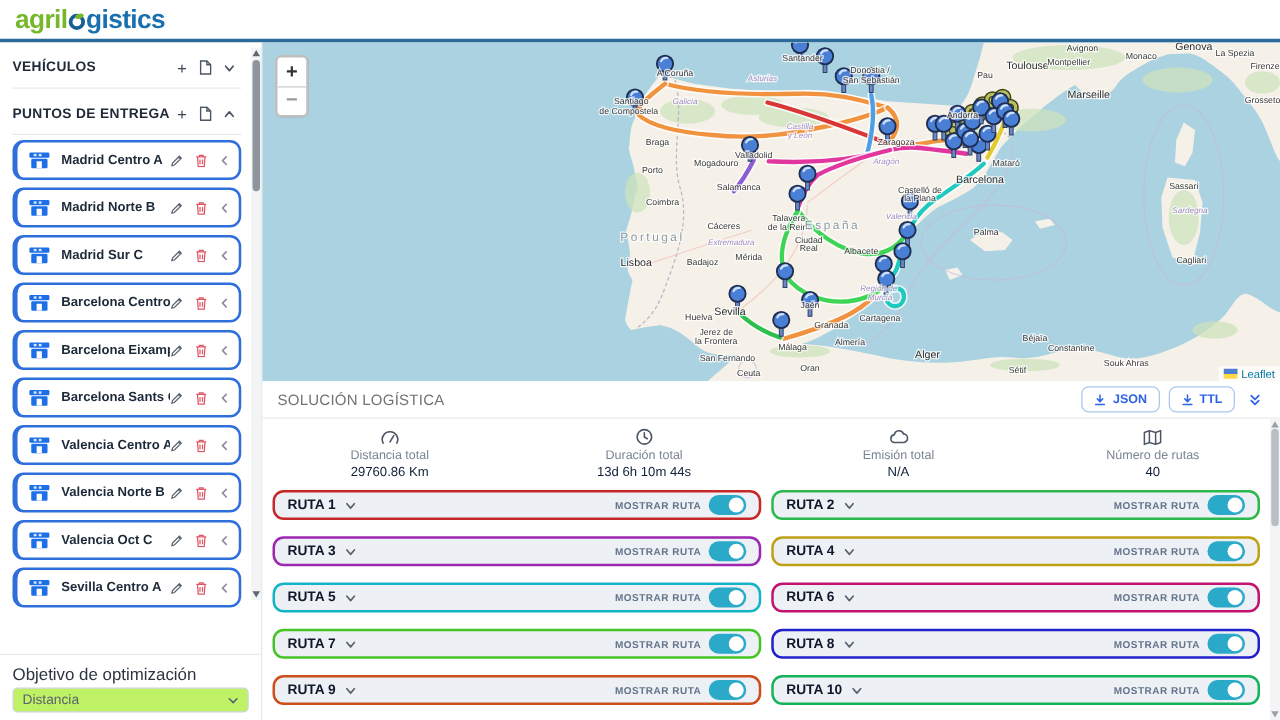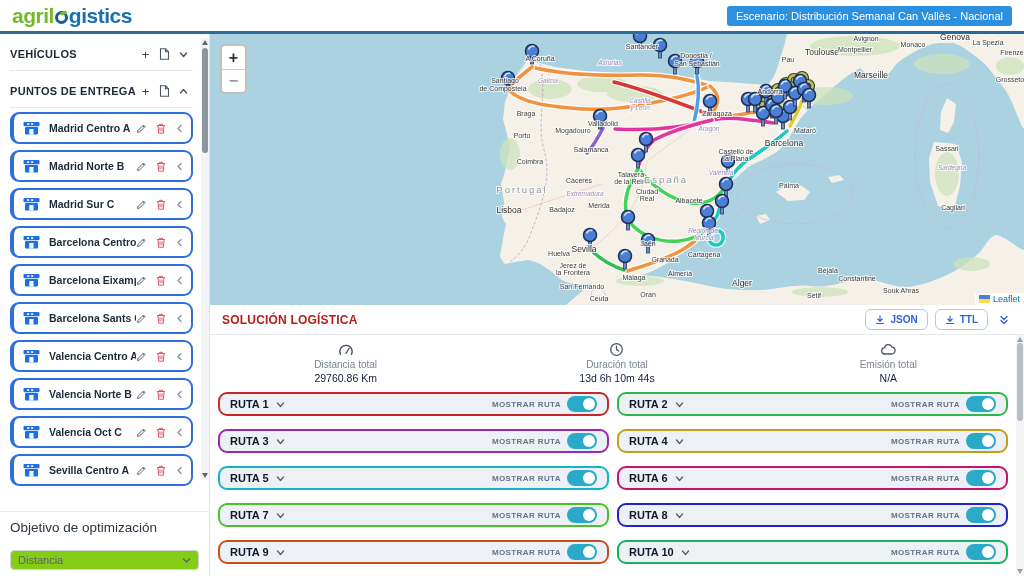--- a/index.html
+++ b/index.html
@@ -35,23 +35,23 @@
   .dp-actions{display:flex;gap:9px;align-items:center}
   .dp-actions span{display:flex;align-items:center;cursor:pointer}
   
   .side-sb{position:absolute;right:0;top:4px;height:442px;width:8px;background:#f3f4f5}
   .side-sb .arr{position:absolute;left:1px;width:0;height:0;border-left:3px solid transparent;
     border-right:3px solid transparent}
   .side-sb .arr.up{top:2px;border-bottom:5px solid #606770}
   .side-sb .arr.down{bottom:2px;border-top:5px solid #606770}
   .side-sb .thumb{position:absolute;left:1px;top:10px;width:6px;height:105px;background:#8f959d;border-radius:3px}
   .side-bottom{flex:0 0 auto;padding:8px 10px 6px 10px;border-top:1px solid #e8eaed}
-  .opt-label{font-size:13.5px;color:#2b3442;margin-bottom:15px}
+  .opt-label{font-size:13.5px;color:#2b3442;margin-bottom:3px}
   .opt-select{display:flex;align-items:center;justify-content:space-between;border:1px solid #cfd4da;
-    border-radius:4px;height:20px;padding:0 7px;font-size:11px;color:#5a6270;cursor:pointer;background:#84cc16}
+    border-radius:4px;height:20px;padding:0 7px;font-size:11px;color:#5a6270;cursor:pointer;background:#bef264}
   .opt-btn{margin-top:8px;width:100%;height:20px;background:#2e63e7;color:#fff;border:none;border-radius:5px;
     font-size:11px;display:flex;align-items:center;justify-content:center;cursor:pointer}
 
   
   .content{flex:1;display:flex;flex-direction:column;min-width:0}
   .map{height:271px;flex:0 0 271px;position:relative;background:#abd2e0;overflow:hidden}
   #map-svg{position:absolute;left:0;top:0}
   #map-svg text{text-anchor:middle;paint-order:stroke;stroke:rgba(255,255,255,.75);stroke-width:2px}
   #map-svg text.city{font-size:7px;fill:#3a3a3a;font-family:"Liberation Sans",sans-serif}
   #map-svg text.bigcity{font-size:8.5px;fill:#2e2e2e;font-family:"Liberation Sans",sans-serif}
@@ -65,21 +65,21 @@
   .attrib{position:absolute;right:0;bottom:0;background:rgba(255,255,255,.75);font-size:9px;color:#333;
     padding:1px 4px;display:flex;align-items:center;gap:3px;z-index:5}
   .flag{width:11px;height:8px;background:linear-gradient(to bottom,#4e7fd0 0 50%,#ffd948 50% 100%);
     display:inline-block}
   .attrib b{color:#0078a8;font-weight:normal}
 
   
   .solution{flex:1;background:#fff;display:flex;flex-direction:column;position:relative;min-height:0}
   .sol-head{height:30px;flex:0 0 30px;display:flex;align-items:center;padding:0 14px 0 12px;
     border-bottom:1px solid #e8eaed}
-  .sol-title{font-size:12px;font-weight:bold;color:#b91c1c;letter-spacing:.2px;flex:1}
+  .sol-title{font-size:12px;font-weight:normal;color:#737373;letter-spacing:.2px;flex:1}
   .exp-btn{display:flex;align-items:center;gap:5px;border:1px solid #a9c9ee;color:#2e63e7;border-radius:6px;
     height:21px;padding:0 9px;font-size:10px;font-weight:bold;margin-left:7px;background:#fff;cursor:pointer}
   .collapse-btn{margin-left:10px;cursor:pointer;display:flex;align-items:center}
   .stats{display:flex;padding:7px 0 6px;flex:0 0 auto}
   .stat{flex:1;display:flex;flex-direction:column;align-items:center;gap:2px}
   .stat-ico{height:15px;display:flex;align-items:center}
   .stat-label{font-size:10px;color:#7b8494}
   .stat-value{font-size:10.5px;font-weight:normal;color:#13203a}
   .routes-grid{display:grid;grid-template-columns:1fr 1fr;gap:9px 8px;padding:2px 16px 8px 8px;flex:1;min-height:0}
   .route-card{display:flex;align-items:center;gap:6px;padding:0 10px;height:24px;border:2px solid #888;
@@ -104,21 +104,20 @@
 <div class="app">
 
   <div class="topbar">
     <div class="brand">
       <span class="g">agril</span>
         <span class="o-circle">
           <span class="leaf"></span>
         </span>
         <span class="b">gistics</span>
     </div>
-    <div class="scenario-badge">Escenario: Distribución Semanal Can Vallès - Nacional</div>
   </div>
 
   <div class="main">
 
     <div class="sidebar">
       <div class="side-scroll">
 
         <div class="sec">
           <span class="sec-title">VEHÍCULOS</span>
           <span class="sec-ico">+</span>
@@ -886,20 +885,29 @@
           </div>
           <div class="stat">
             <span class="stat-ico">
               <svg width="16" height="13" viewBox="0 0 16 13">
                   <path d="M4.2,11 a3.2,3.2 0 0 1 0.3,-6.3 a3.8,3.8 0 0 1 7.3,-0.6 a2.9,2.9 0 0 1 -0.4,6.9 z" fill="none" stroke="#4b5563" stroke-width="1.3" stroke-linejoin="round"></path>
                 </svg>
             </span>
             <span class="stat-label">Emisión total</span>
             <span class="stat-value">N/A</span>
           </div>
+          <div class="stat">
+            <span class="stat-ico">
+              <svg width="16" height="14" viewBox="0 0 16 14">
+                  <path d="M1.5,3 L5.5,1.5 L10.5,3 L14.5,1.5 V11 L10.5,12.5 L5.5,11 L1.5,12.5 Z M5.5,1.5 V11 M10.5,3 V12.5" fill="none" stroke="#4b5563" stroke-width="1.2" stroke-linejoin="round"></path>
+                </svg>
+            </span>
+            <span class="stat-label">Número de rutas</span>
+            <span class="stat-value">40</span>
+          </div>
         </div>
 
         <div class="routes-grid" id="routes-grid">
             <div class="route-card" style="border-color:#c62828">
               <span class="route-name">RUTA 1</span>
               <span class="route-chev">
                 <svg width="11" height="11" viewBox="0 0 11 11">
                   <polyline points="2.5,4 5.5,7.5 8.5,4" fill="none" stroke="#5b6470" stroke-width="1.4" stroke-linecap="round" stroke-linejoin="round"></polyline>
                 </svg>
               </span>

